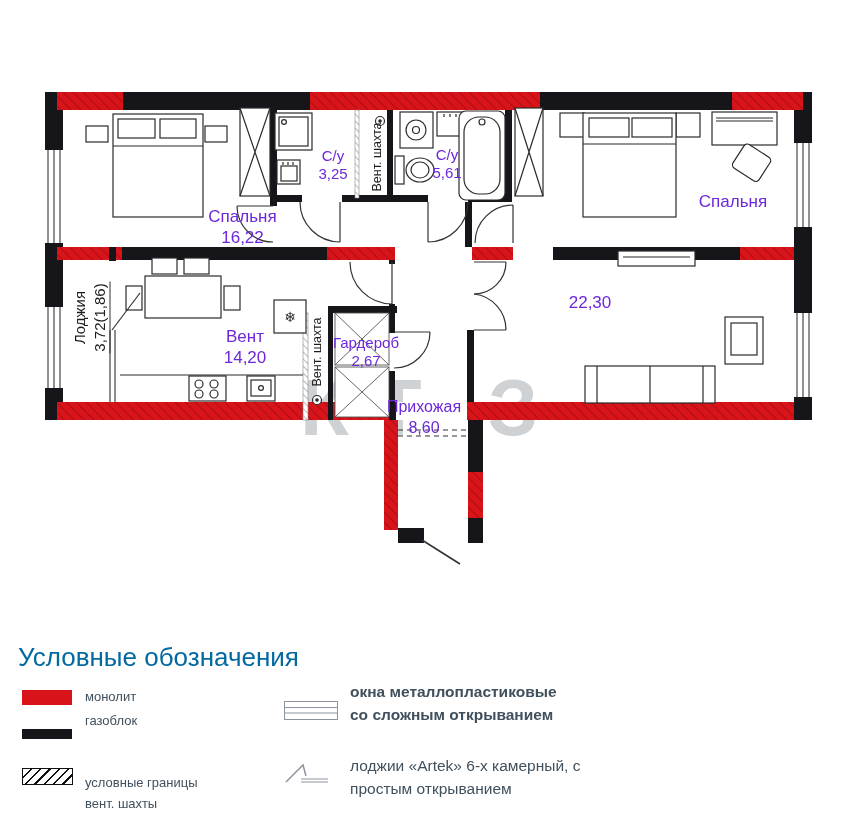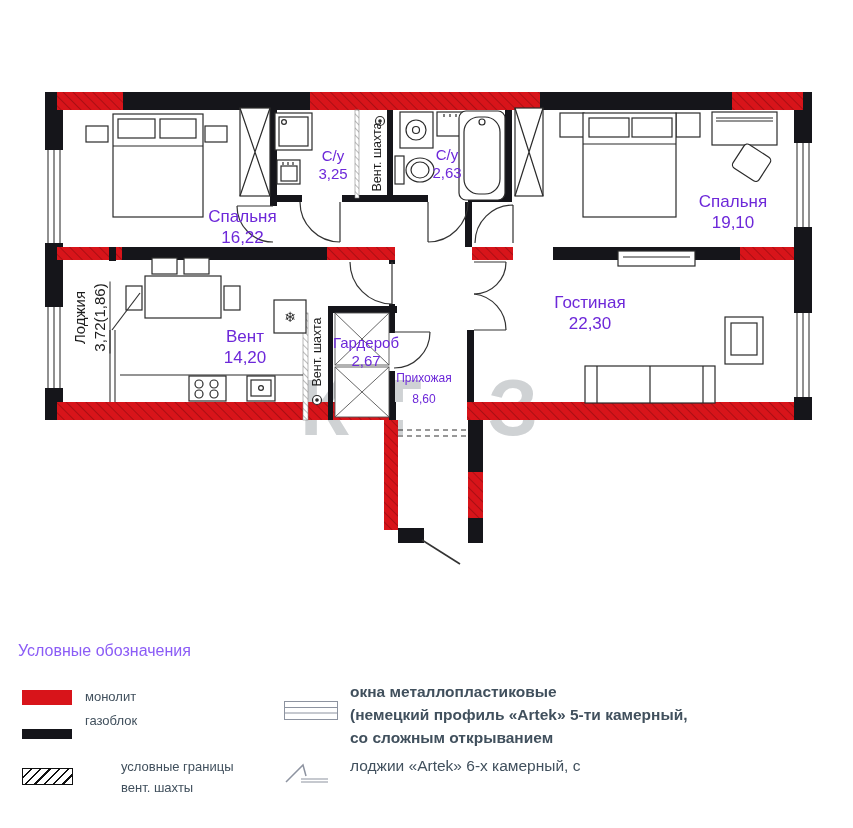--- a/index.html
+++ b/index.html
@@ -14,28 +14,28 @@
        font-size:17px;line-height:21px;}
   .lbl span{display:block;}
   .lbl.small{font-size:15px;line-height:18px;}
   .vlabel{position:absolute;z-index:3;text-align:center;color:#1d1d1d;
           transform:rotate(-90deg);white-space:nowrap;font-size:12.5px;}
   .vlabel.loggia{font-size:15px;line-height:20px;white-space:normal;}
   .vlabel.loggia span{display:block;}
   .vlabel.loggia .ar{border-bottom:1px solid #333;display:inline-block;padding:0 2px;}
   
   #legend{position:absolute;left:0;top:630px;width:853px;height:198px;color:#41505d;}
-  #legend-title{position:absolute;left:18px;top:12px;font-size:16px;color:#8b5cf6;}
+  #legend-title{position:absolute;left:18px;top:12px;font-size:26px;color:#0369a1;}
   .sw{position:absolute;left:22px;}
   .sw-red{top:60px;width:50px;height:15px;background:#d8141a;}
   .sw-black{top:99px;width:50px;height:10px;background:#15151a;}
   .sw-hatch{top:138px;width:49px;height:15px;border:1.6px solid #111;
             background:repeating-linear-gradient(135deg,#fff 0 5px,#111 5px 6.6px);}
   .ltxt{position:absolute;left:85px;font-size:13px;line-height:21px;}
-  .ltxt.l1{top:56px;} .ltxt.l2{top:80px;} .ltxt.l3{top:126px;margin-left:36px;}
+  .ltxt.l1{top:56px;} .ltxt.l2{top:80px;} .ltxt.l3{top:142px;}
   .rtxt{position:absolute;left:350px;font-size:15.5px;line-height:23px;}
   .rtxt.r1{top:50px;font-weight:bold;} .rtxt.r2{top:124px;}
   .ricon{position:absolute;left:284px;}
   .ricon.i1{top:71px;} .ricon.i2{top:130px;}
 </style>
 </head>
 <body>
 
 <div id="plan">
   <div id="watermark">КТ З</div>
@@ -270,39 +270,37 @@
   <div class="lbl" style="left:180px;top:206px;width:125px">
     <span class="nm">Спальня</span>
     <span class="ar">16,22</span>
   </div>
   <div class="lbl small" style="left:305px;top:147px;width:56px">
     <span class="nm">С/у</span>
     <span class="ar">3,25</span>
   </div>
   <div class="lbl small" style="left:419px;top:146px;width:56px">
     <span class="nm">С/у</span>
-    <span class="ar">2,63</span>
+    <span class="ar">5,61</span>
   </div>
   <div class="lbl" style="left:663px;top:191px;width:140px">
     <span class="nm">Спальня</span>
-    <span class="ar">19,10</span>
   </div>
   <div class="lbl" style="left:520px;top:292px;width:140px">
-    <span class="nm">Гостиная</span>
     <span class="ar">22,30</span>
   </div>
   <div class="lbl" style="left:193px;top:326px;width:104px">
     <span class="nm">Вент</span>
     <span class="ar">14,20</span>
   </div>
   <div class="lbl small" style="left:321px;top:334px;width:90px">
     <span class="nm">Гардероб</span>
     <span class="ar">2,67</span>
   </div>
-  <div class="lbl" style="left:362px;top:368px;width:124px;font-size:12px">
+  <div class="lbl" style="left:362px;top:396px;width:124px;font-size:16px">
     <span class="nm">Прихожая</span>
     <span class="ar">8,60</span>
   </div>
   <div class="vlabel loggia" style="left:15px;top:297px;width:150px">
     <span class="nm">Лоджия</span>
     <span class="ar">3,72(1,86)</span>
   </div>
   <div class="vlabel" style="left:327px;top:150px;width:100px">Вент. шахта</div>
   <div class="vlabel" style="left:269px;top:345px;width:96px">Вент. шахта</div>
 </div>
@@ -322,26 +320,26 @@
   </div>
 
   <div class="ricon i1">
     <svg width="54" height="19" viewBox="0 0 54 19">
       <rect x="0.5" y="0.5" width="53" height="18" fill="#fff" stroke="#8d93a0"></rect>
       <path d="M1,6.5 H53 M1,12 H53" stroke="#8d93a0" fill="none"></path>
     </svg>
   </div>
   <div class="rtxt r1">
     <span style="display:block">окна металлопластиковые</span>
-    <span style="display:block">(немецкий профиль «Artek» 5-ти камерный,</span>
     <span style="display:block">со сложным открыванием</span>
   </div>
 
   <div class="ricon i2">
     <svg width="46" height="28" viewBox="0 0 46 28">
       <path d="M2,22 L19,5 L22,16" stroke="#8d93a0" fill="none" stroke-width="1.5"></path>
       <path d="M17,19 H44 M17,22 H44" stroke="#8d93a0" fill="none" stroke-width="1.2"></path>
     </svg>
   </div>
   <div class="rtxt r2">
     <span style="display:block">лоджии «Artek» 6-х камерный, с</span>
+    <span style="display:block">простым открыванием</span>
   </div>
 </div>
 
 </body></html>

